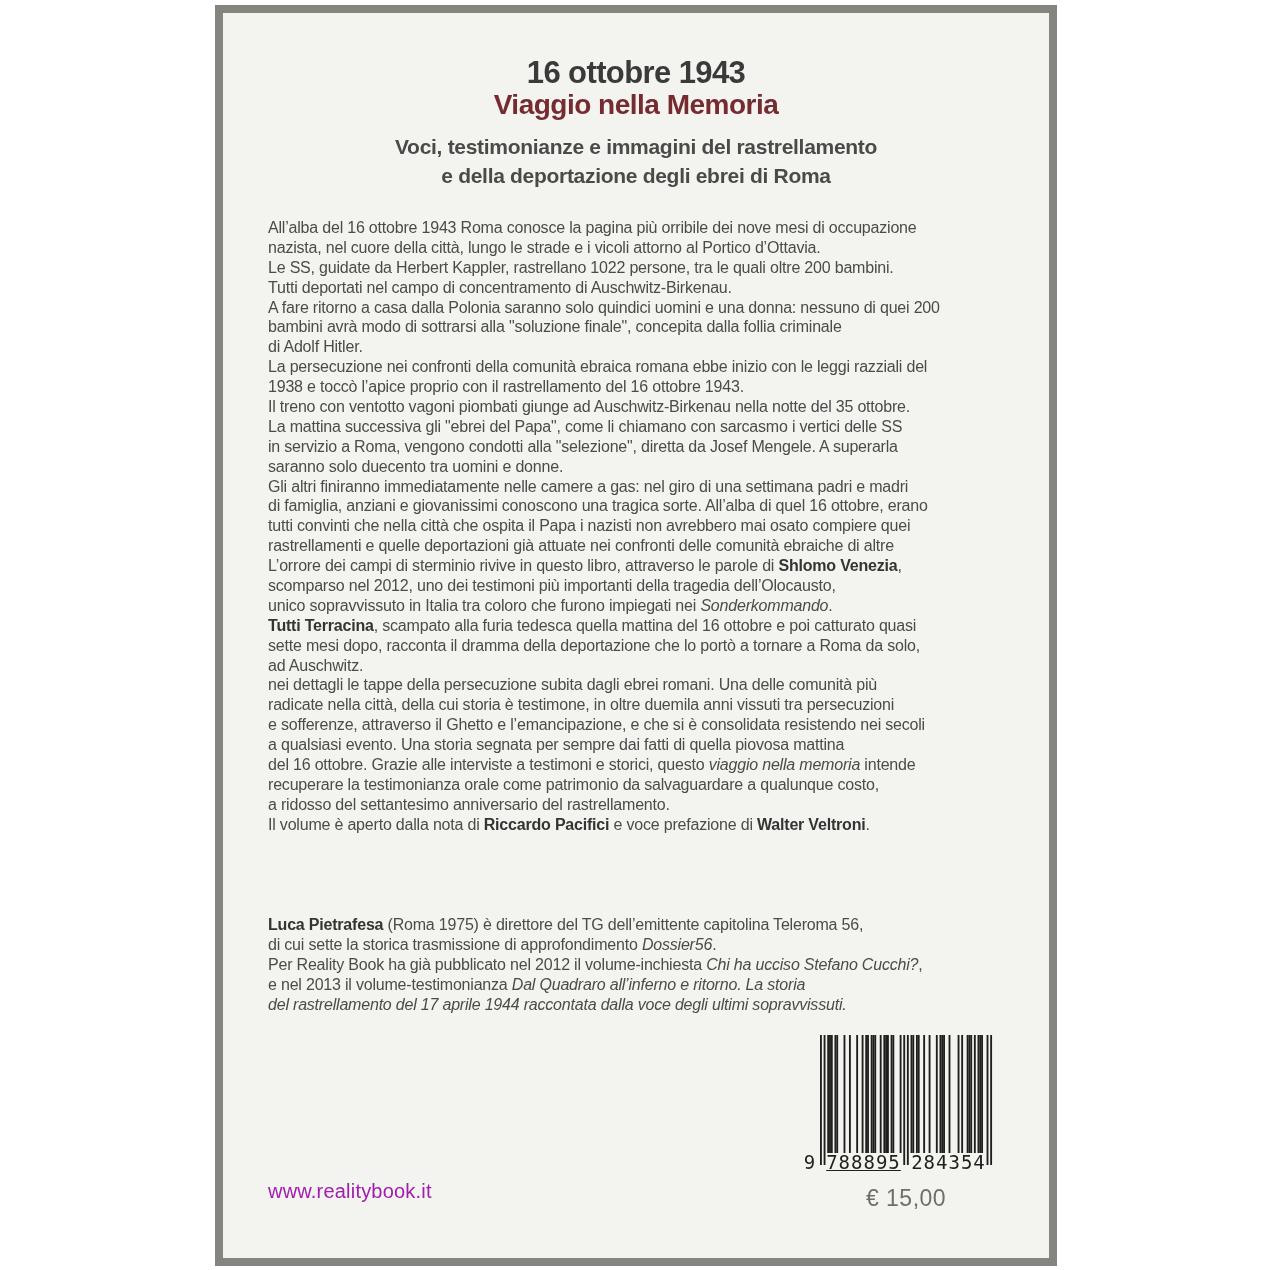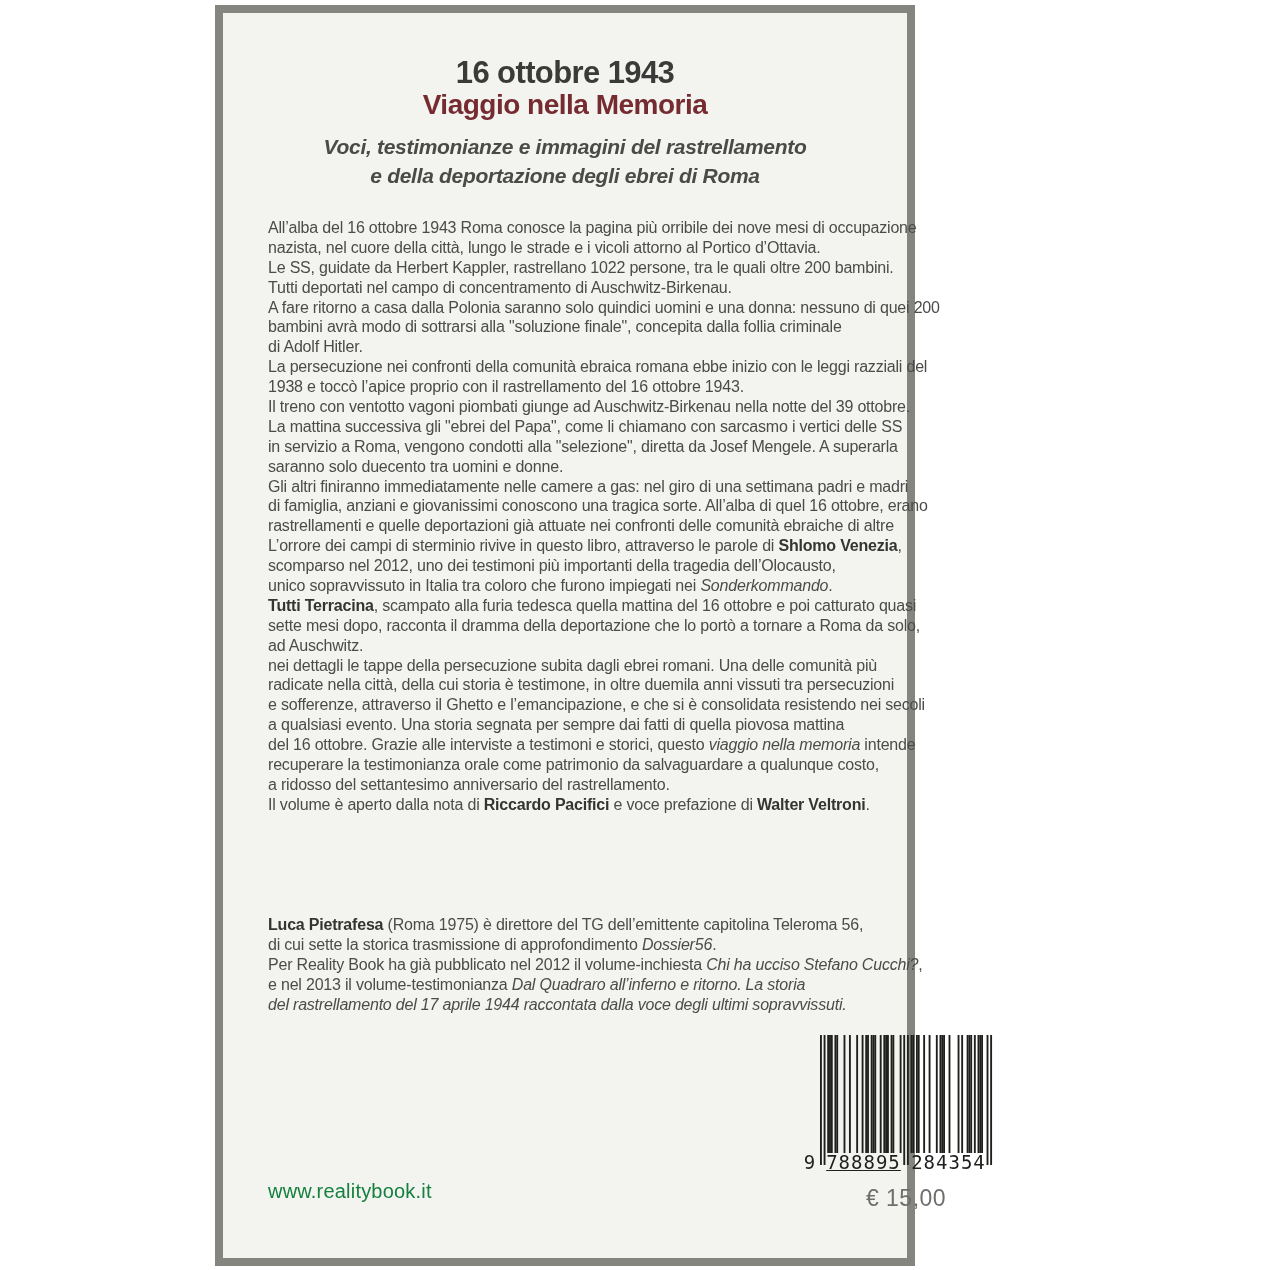--- a/index.html
+++ b/index.html
@@ -2,45 +2,45 @@
 <html><head>
 <meta charset="utf-8">
 <style>
   html,body{margin:0;padding:0;}
   body{
     width:1270px;height:1270px;position:relative;background:#ffffff;
     font-family:"Liberation Sans",sans-serif;
     -webkit-font-smoothing:antialiased;
   }
   .cover{
-    position:absolute;left:215px;top:5px;width:700px;height:1261px;
+    position:absolute;left:215px;top:5px;width:842px;height:1261px;
     box-sizing:border-box;border:8px solid #85857f;background:#f3f3f0;
   }
   .centered{position:absolute;left:0;right:0;text-align:center;white-space:nowrap;}
   .title1{
     top:42px;font-size:31px;font-weight:bold;letter-spacing:-0.6px;color:#3a3a38;
   }
   .title2{
     top:76px;font-size:28px;font-weight:bold;letter-spacing:-0.5px;color:#752b30;
   }
   .subtitle{
-    top:119px;font-size:21px;font-style:italic;font-weight:600;
+    top:119px;font-size:21px;font-weight:600;
     line-height:29px;color:#4a4a48;letter-spacing:-0.3px;
   }
   .textblock{
     position:absolute;left:45px;color:#4b4b49;
     font-size:16px;letter-spacing:-0.2px;
   }
   .textblock .tl{white-space:nowrap;line-height:19.9px;height:19.9px;}
   .textblock .b{font-weight:bold;color:#343432;}
   .textblock .i{font-style:italic;}
   .synopsis{top:205px;}
   .bio{top:902px;}
   .website{
-    position:absolute;left:45px;top:1167px;font-size:20px;color:#15803d;
+    position:absolute;left:45px;top:1167px;font-size:20px;color:#a21caf;
     letter-spacing:0.2px;white-space:nowrap;
   }
   .barcode{position:absolute;left:585px;top:1022px;width:190px;}
   .barcode-wrap{position:relative;width:172px;height:146px;margin-left:12px;}
   .barcode-wrap svg{position:absolute;left:0;top:0;overflow:visible;}
   .bc-digit{
     position:absolute;top:116px;height:26px;
     font-family:"DejaVu Sans Mono",monospace;font-size:19px;color:#1f1f1d;
     text-align:center;letter-spacing:1px;white-space:nowrap;
   }
@@ -67,26 +67,27 @@
   <div class="textblock synopsis">
       <div class="tl"><span>All’alba del 16 ottobre 1943 Roma conosce la pagina più orribile dei nove mesi di occupazione</span></div>
       <div class="tl"><span>nazista, nel cuore della città, lungo le strade e i vicoli attorno al Portico d’Ottavia.</span></div>
       <div class="tl"><span>Le SS, guidate da Herbert Kappler, rastrellano 1022 persone, tra le quali oltre 200 bambini.</span></div>
       <div class="tl"><span>Tutti deportati nel campo di concentramento di Auschwitz-Birkenau.</span></div>
       <div class="tl"><span>A fare ritorno a casa dalla Polonia saranno solo quindici uomini e una donna: nessuno di quei 200</span></div>
       <div class="tl"><span>bambini avrà modo di sottrarsi alla "soluzione finale", concepita dalla follia criminale</span></div>
       <div class="tl"><span>di Adolf Hitler.</span></div>
       <div class="tl"><span>La persecuzione nei confronti della comunità ebraica romana ebbe inizio con le leggi razziali del</span></div>
       <div class="tl"><span>1938 e toccò l’apice proprio con il rastrellamento del 16 ottobre 1943.</span></div>
-      <div class="tl"><span>Il treno con ventotto vagoni piombati giunge ad Auschwitz-Birkenau nella notte del 39 ottobre.</span></div>
+      <div class="tl"><span>Il treno con ventotto vagoni piombati giunge ad Auschwitz-Birkenau nella notte del 35 ottobre.</span></div>
       <div class="tl"><span>La mattina successiva gli "ebrei del Papa", come li chiamano con sarcasmo i vertici delle SS</span></div>
       <div class="tl"><span>in servizio a Roma, vengono condotti alla "selezione", diretta da Josef Mengele. A superarla</span></div>
       <div class="tl"><span>saranno solo duecento tra uomini e donne.</span></div>
       <div class="tl"><span>Gli altri finiranno immediatamente nelle camere a gas: nel giro di una settimana padri e madri</span></div>
       <div class="tl"><span>di famiglia, anziani e giovanissimi conoscono una tragica sorte. All’alba di quel 16 ottobre, erano</span></div>
+      <div class="tl"><span>tutti convinti che nella città che ospita il Papa i nazisti non avrebbero mai osato compiere quei</span></div>
       <div class="tl"><span>rastrellamenti e quelle deportazioni già attuate nei confronti delle comunità ebraiche di altre</span></div>
       <div class="tl"><span>L’orrore dei campi di sterminio rivive in questo libro, attraverso le parole di </span><span class="b">Shlomo Venezia</span><span>,</span></div>
       <div class="tl"><span>scomparso nel 2012, uno dei testimoni più importanti della tragedia dell’Olocausto,</span></div>
       <div class="tl"><span>unico sopravvissuto in Italia tra coloro che furono impiegati nei </span><span class="i">Sonderkommando</span><span>.</span></div>
       <div class="tl"><span class="b">Tutti Terracina</span><span>, scampato alla furia tedesca quella mattina del 16 ottobre e poi catturato quasi</span></div>
       <div class="tl"><span>sette mesi dopo, racconta il dramma della deportazione che lo portò a tornare a Roma da solo,</span></div>
       <div class="tl"><span>ad Auschwitz.</span></div>
       <div class="tl"><span>nei dettagli le tappe della persecuzione subita dagli ebrei romani. Una delle comunità più</span></div>
       <div class="tl"><span>radicate nella città, della cui storia è testimone, in oltre duemila anni vissuti tra persecuzioni</span></div>
       <div class="tl"><span>e sofferenze, attraverso il Ghetto e l’emancipazione, e che si è consolidata resistendo nei secoli</span></div>

